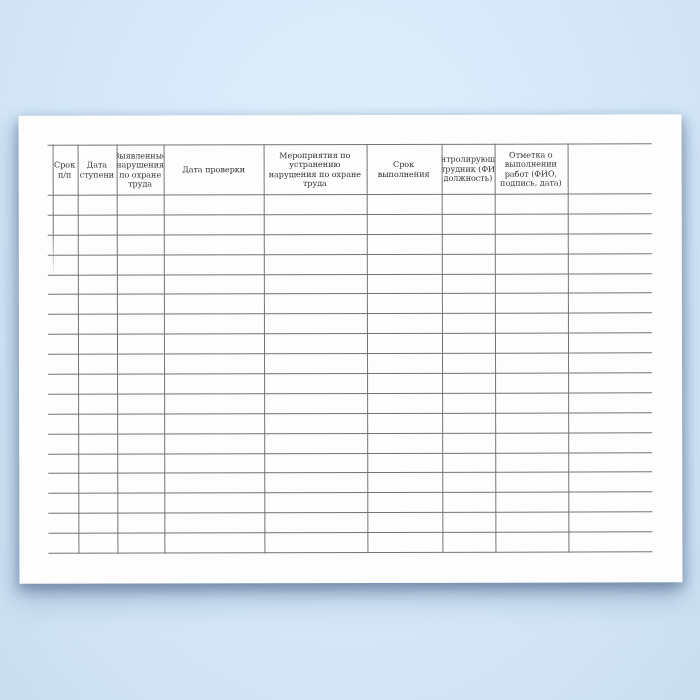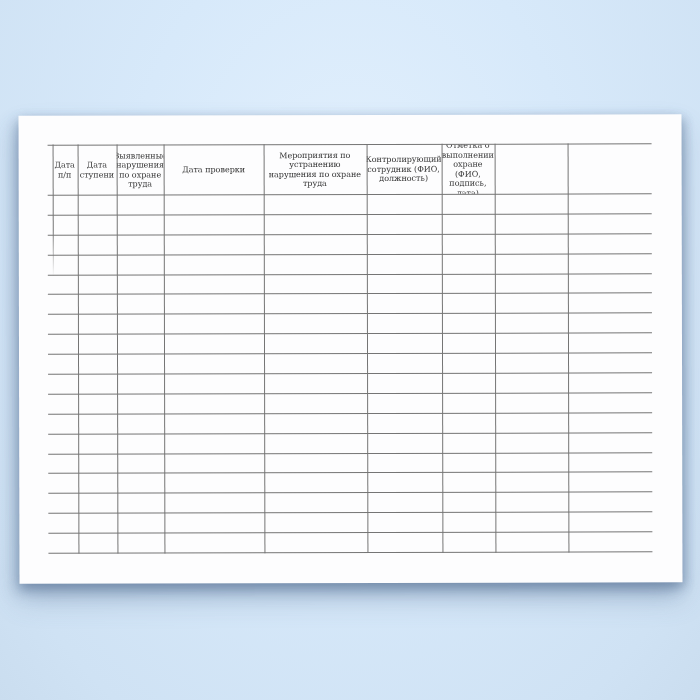--- a/index.html
+++ b/index.html
@@ -100,27 +100,28 @@
   }
 </style>
 </head>
 <body>
 
 <div class="scene">
   <div class="page">
     <div class="ot-table">
       <div class="thead" id="thead" style="grid-template-columns: 4.5px 25px 39.5px 47px 100px 102.5px 75px 53.5px 72.5px 84.5px;">
           <div></div>
-          <div class="th">Дата п/п</div>
+          <div class="th">Срок п/п</div>
           <div class="th">Дата ступени</div>
           <div class="th">Выявленные нарушения по охране труда</div>
           <div class="th">Дата проверки</div>
           <div class="th">Мероприятия по устранению нарушения по охране труда</div>
+          <div class="th">Срок выполнения</div>
           <div class="th">Контролирующий сотрудник (ФИО, должность)</div>
-          <div class="th">Отметка о выполнении охране (ФИО, подпись, дата)</div>
+          <div class="th">Отметка о выполнении работ (ФИО, подпись, дата)</div>
         </div>
       <div class="tbody" id="tbody">
           <div class="row"></div>
           <div class="row"></div>
           <div class="row"></div>
           <div class="row"></div>
           <div class="row"></div>
           <div class="row"></div>
           <div class="row"></div>
           <div class="row"></div>

